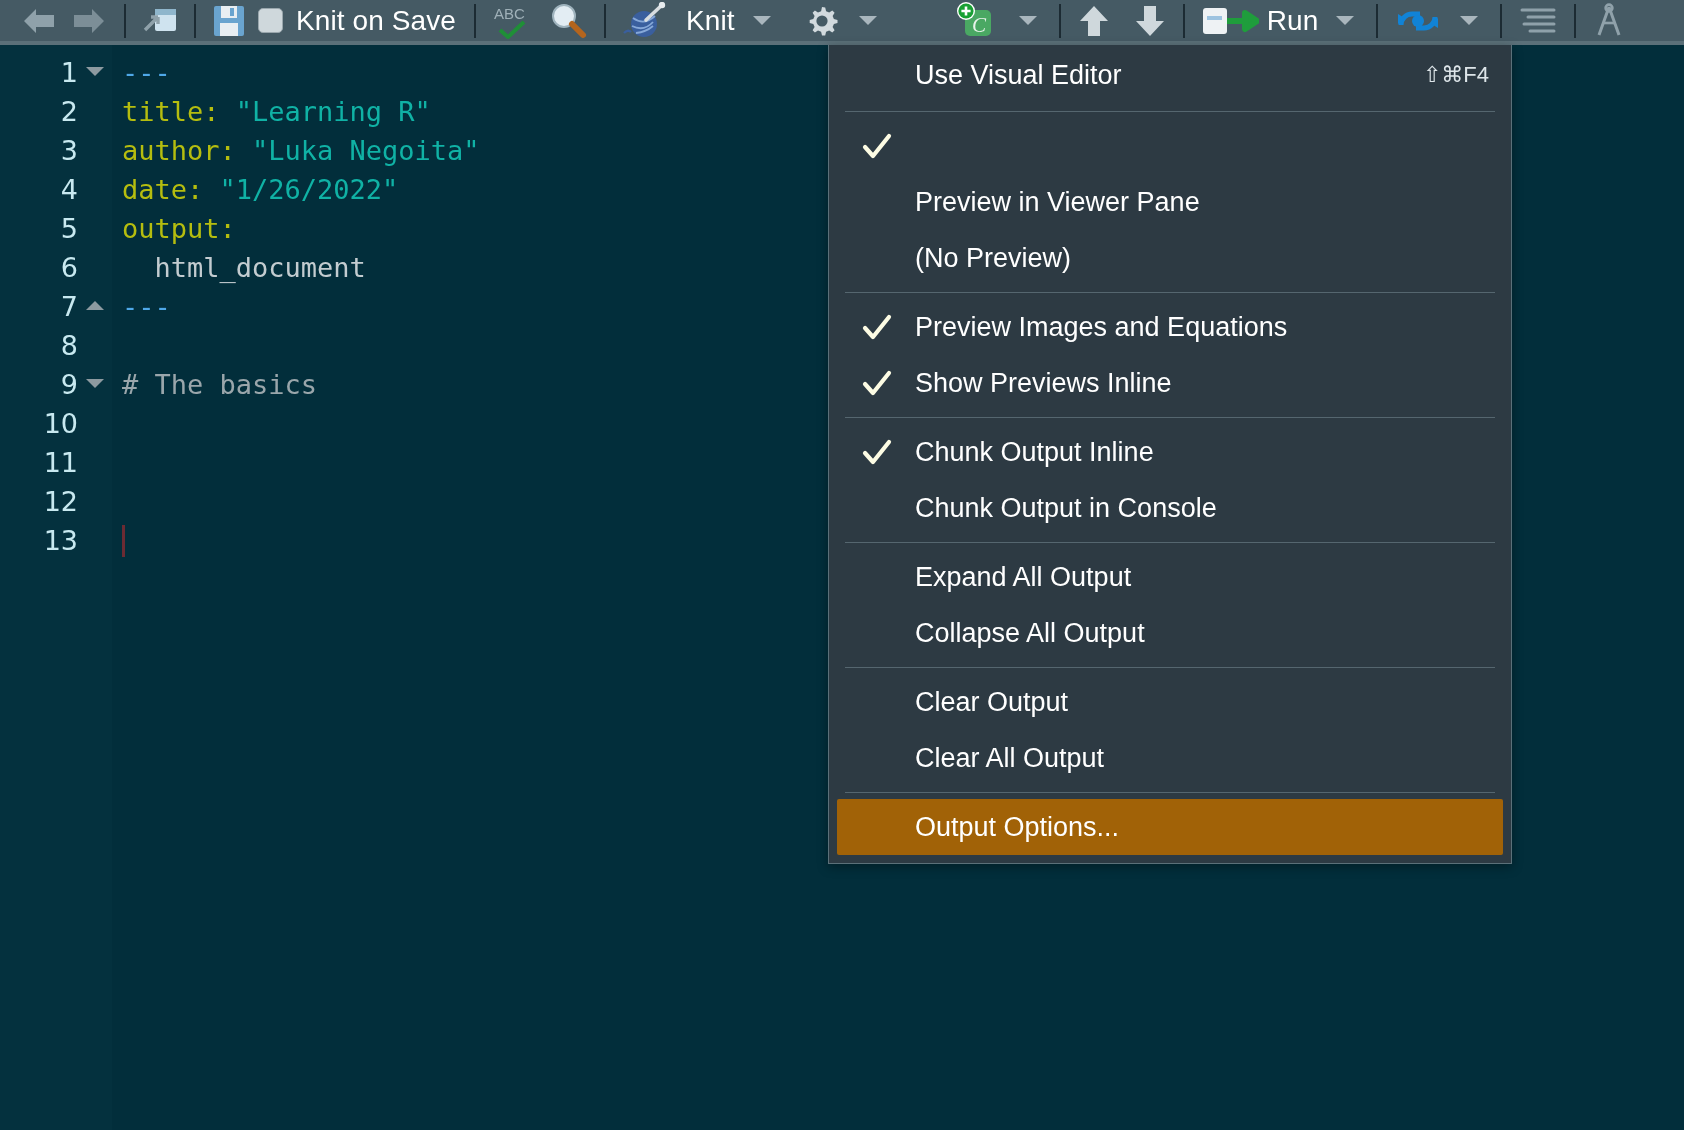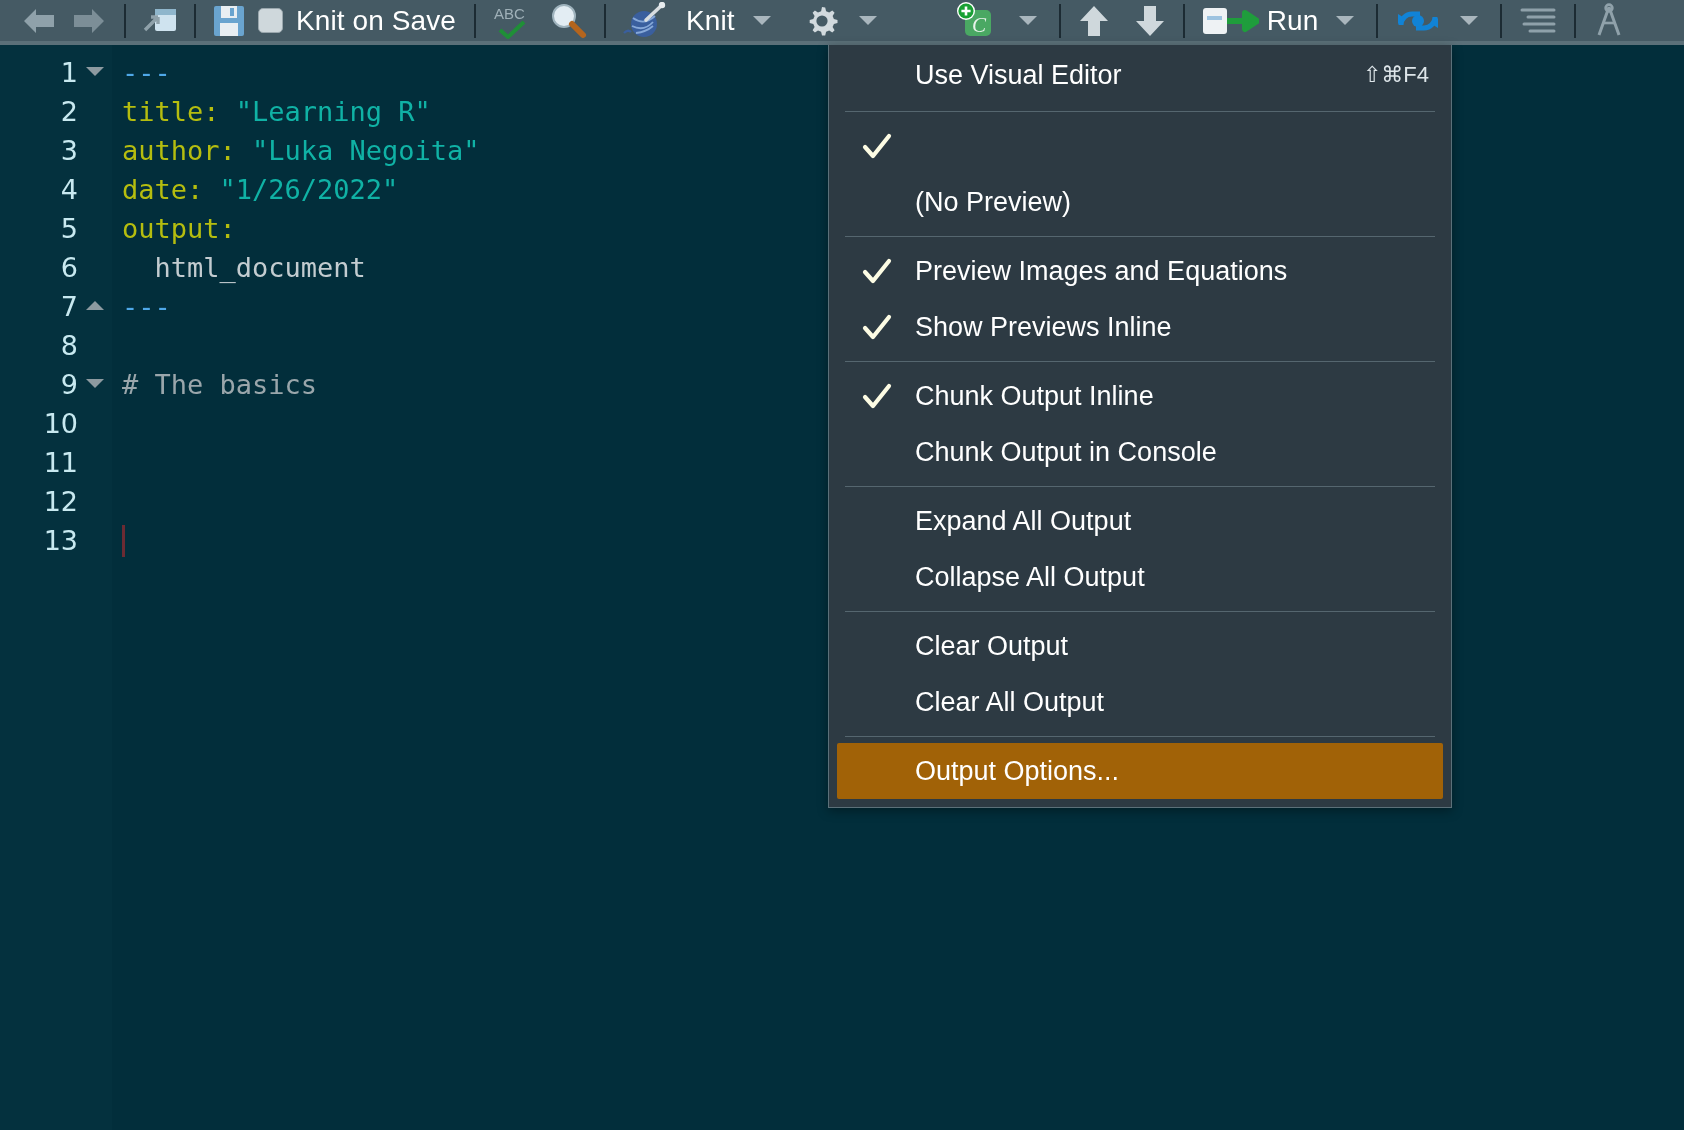--- a/index.html
+++ b/index.html
@@ -139,21 +139,21 @@
     width: 3px;
     height: 32px;
     background: #6c2b33;
   }
 
   
   #dropdown-menu {
     position: absolute;
     left: 828px;
     top: 45px;
-    width: 624px;
+    width: 684px;
     background: #2d3a43;
     border: 1px solid #5b7079;
     border-top: none;
     box-sizing: border-box;
     box-shadow: 0 3px 10px rgba(0,0,0,0.35);
   }
   .menu-item {
     position: relative;
     height: 56px;
     display: flex;
@@ -367,20 +367,23 @@
       <span class="menu-label">Use Visual Editor</span>
       <span class="menu-shortcut">⇧⌘F4</span>
     </div>
     <div class="menu-sep"></div>
     <div class="menu-item">
       <span class="menu-check"><svg viewBox="0 0 30 30">
           <path d="M3 16 L11 25 L27 5" stroke="#fdfce4" stroke-width="4.2" fill="none" stroke-linecap="round" stroke-linejoin="round"></path>
         </svg></span>
     </div>
     <div class="menu-item">
+      <span class="menu-label">Preview in Viewer Pane</span>
+    </div>
+    <div class="menu-item">
       <span class="menu-label">(No Preview)</span>
     </div>
     <div class="menu-sep"></div>
     <div class="menu-item">
       <span class="menu-check"><svg viewBox="0 0 30 30">
           <path d="M3 16 L11 25 L27 5" stroke="#fdfce4" stroke-width="4.2" fill="none" stroke-linecap="round" stroke-linejoin="round"></path>
         </svg></span>
       <span class="menu-label">Preview Images and Equations</span>
     </div>
     <div class="menu-item">

